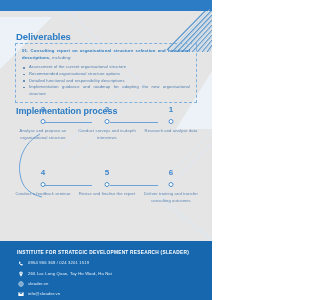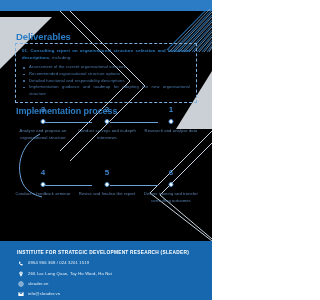--- a/index.html
+++ b/index.html
@@ -3,21 +3,21 @@
 <meta charset="utf-8">
 <style>
   * { margin:0; padding:0; box-sizing:border-box; }
   body {
     width:212px; height:300px;
     font-family:"Liberation Sans", sans-serif;
     background:#ffffff;
     overflow:hidden;
     position:relative;
   }
-  .page { position:relative; width:212px; height:300px; background:#000000; overflow:hidden; }
+  .page { position:relative; width:212px; height:300px; background:#e5e5e5; overflow:hidden; }
 
   
   .topbar {
     position:absolute; top:0; left:0; width:212px; height:11px;
     background:#2b7cc4;
   }
   .topbar-inner {
     position:absolute; top:0; left:0; width:172px; height:11px;
     background:#2b7cc4;
   }

